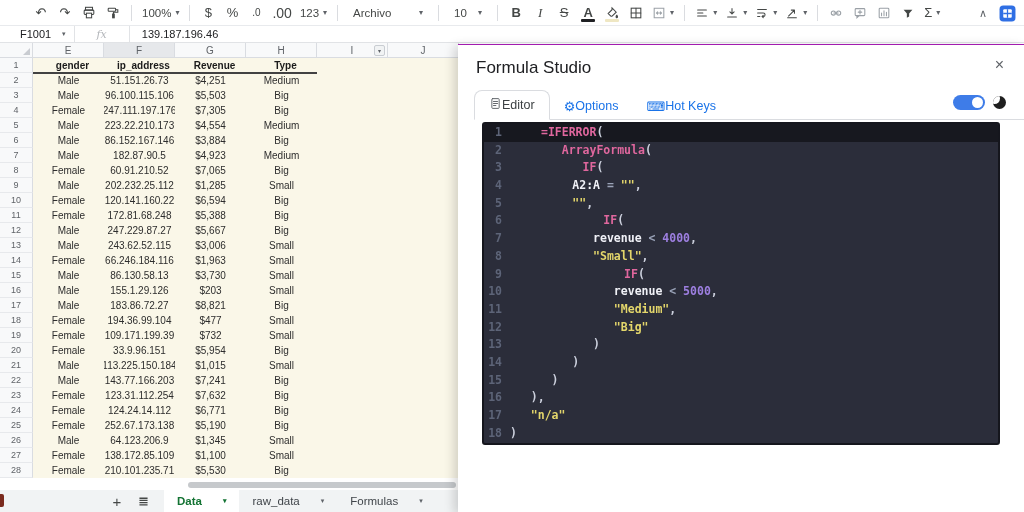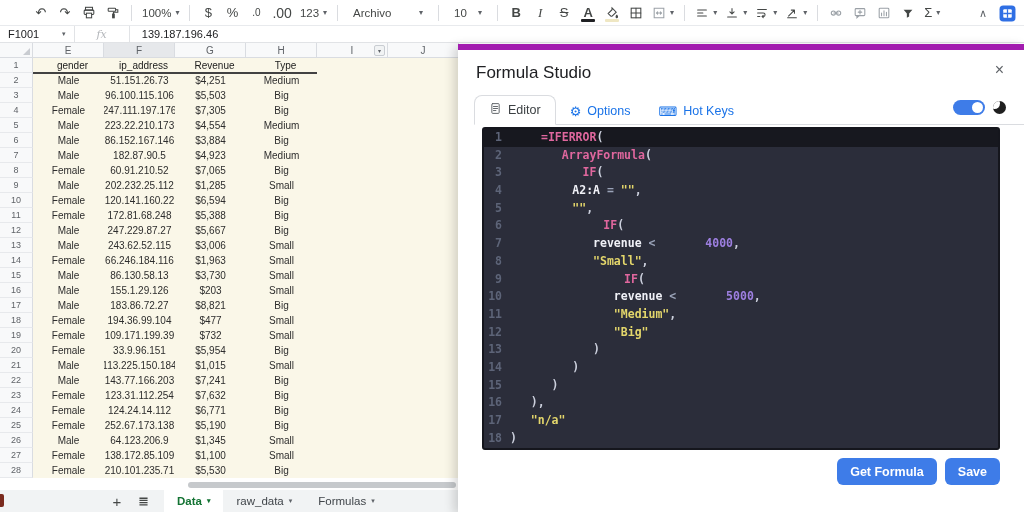--- a/index.html
+++ b/index.html
@@ -31,21 +31,21 @@
   .tb-wide { width:86px; justify-content:space-between; padding:0 8px; }
   .tb-semiwide { width:44px; justify-content:space-between; padding:0 8px; }
   .tb-right { position:absolute; right:8px; top:0; height:26px; display:flex; align-items:center; gap:12px; }
   .collapse-glyph { font-size:11px; color:#5f6368; cursor:pointer; }
   .app-icon { width:17px; height:17px; cursor:pointer; }
   
   .fbar {
     position:absolute; top:26px; left:0; width:1024px; height:17px;
     display:flex; align-items:center; background:#fff; border-bottom:1px solid #e1e3e6; z-index:4;
   }
-  .name-box { width:62px; padding-left:8px; font-size:11px; color:#202124; cursor:text; }
+  .name-box { width:62px; padding-left:20px; font-size:11px; color:#202124; cursor:text; }
   .name-caret { font-size:7px; color:#5f6368; margin-right:8px; cursor:pointer; }
   .fbar-div { width:1px; height:17px; background:#e1e3e6; }
   .fx { font-family:"DejaVu Serif", serif; font-style:italic; font-size:11px; color:#b3b6ba; padding:0 22px; }
   .fbar-value { font-size:11px; color:#202124; padding-left:12px; flex:1; cursor:text; }
   
   .sheet { position:absolute; top:43px; left:0; width:460px; height:437px; background:#fff; }
   .col-headers { position:absolute; top:0; left:0; height:15px; display:flex; }
   .corner-box { width:33px; height:15px; background:#f8f9fa; border-right:1px solid #d9dce1; border-bottom:1px solid #d9dce1; position:relative; cursor:pointer; }
   .corner-box:after { content:""; position:absolute; right:2px; bottom:2px; border-left:7px solid transparent; border-bottom:7px solid #c9ccd1; }
   .col-h {
@@ -60,44 +60,44 @@
   }
   .row-nums { position:absolute; top:15px; left:0; width:33px; }
   .row-n {
     height:15px; background:#f8f9fa; border-right:1px solid #d9dce1; border-bottom:1px solid #e7e9ec;
     display:flex; align-items:center; justify-content:center; font-size:9px; color:#5f6368; cursor:pointer;
   }
   .grid-bg { position:absolute; left:33px; top:15px; width:427px; height:420px; background:#faf7e8; }
   .tbl { position:absolute; left:33px; top:15px; }
   .trow { display:flex; height:15px; }
   .tcell { width:71px; height:15px; display:flex; align-items:center; justify-content:center; font-size:10px; color:#2d2d2d; cursor:cell; white-space:nowrap; overflow:hidden; }
-  .trow.thead .tcell { font-weight:normal; color:#1b1b1b;padding-left:8px; }
+  .trow.thead .tcell { font-weight:bold; color:#1b1b1b;padding-left:8px; }
   .thead-border { position:absolute; left:33px; top:29px; width:284px; height:2px; background:#424242; }
   
   .hscroll { position:absolute; top:480px; left:0; width:460px; height:10px; background:#fff; }
   .hthumb { position:absolute; left:188px; top:2px; width:268px; height:6px; border-radius:3px; background:#c6c9cc; cursor:grab; }
   
   .bottombar { position:absolute; top:490px; left:0; width:460px; height:22px; background:#f1f3f4; display:flex; align-items:stretch; z-index:3; }
   .edge-mark { position:absolute; left:0; top:4px; width:4px; height:13px; background:#7a2a1d; border-radius:0 2px 2px 0; }
   .bb-btn { width:26px; display:flex; align-items:center; justify-content:center; color:#444746; cursor:pointer; font-size:15px; }
   .bb-btn svg { width:13px; height:13px; }
-  .sheet-tab { display:flex; align-items:center; gap:5px; padding:0 13px; font-size:11.5px; color:#40454a; cursor:pointer; }
+  .sheet-tab { display:flex; align-items:center; gap:21px; padding:0 13px; font-size:11.5px; color:#40454a; cursor:pointer; }
   .sheet-tab .st-caret { font-size:7px; color:#5f6368; }
   .sheet-tab.active { background:#fff; color:#137333; font-weight:bold; }
   .sheet-tab.active .st-caret { color:#137333; }
   
   .panel {
     position:absolute; left:458px; top:44px; width:566px; height:468px; background:#fff;
-    border-top:6px solid #a21caf; box-shadow:-4px 2px 10px rgba(0,0,0,.16); z-index:10;
+    border-top:1px solid #a21caf; box-shadow:-4px 2px 10px rgba(0,0,0,.16); z-index:10;
   }
   .panel-title { position:absolute; left:18px; top:13px; font-size:17px; color:#202124; }
   .panel-close { position:absolute; right:20px; top:12px; font-size:16px; color:#5f6368; cursor:pointer; line-height:1; }
   .ptabs { position:absolute; left:16px; right:0; top:46px; height:29px; border-bottom:1px solid #dadce0; display:flex; align-items:flex-end; }
   .ptab {
-    display:flex; align-items:center; gap:6px; padding:6px 14px 7px; font-size:12.5px; color:#1a73e8;
+    display:flex; align-items:center; gap:0; padding:6px 14px 7px; font-size:12.5px; color:#1a73e8;
     cursor:pointer; border-radius:8px 8px 0 0; margin-bottom:-1px; position:relative;
   }
   .ptab .ticon { font-size:13px; line-height:1; }
   .ptab svg { width:13px; height:13px; }
   .ptab.active { background:#fff; border:1px solid #dadce0; border-bottom:1px solid #fff; color:#3c4043; }
   .ptab.active svg { color:#5f6368; }
   .theme-ctl { position:absolute; right:18px; top:50px; display:flex; align-items:center; gap:8px; }
   .toggle { width:32px; height:15px; border-radius:8px; background:#3e7ce8; position:relative; cursor:pointer; }
   .toggle .knob { position:absolute; right:2px; top:2px; width:11px; height:11px; border-radius:50%; background:#fff; }
   .moon { width:13px; height:13px; border-radius:50%; background:#1f1f1f; position:relative; overflow:hidden; cursor:pointer; }
@@ -108,21 +108,21 @@
     background:#2b2d3a; border:2px solid #15161d; border-radius:3px; overflow:hidden;
     font-family:"DejaVu Sans Mono", monospace; font-weight:bold; font-size:11.5px; cursor:text;
   }
   .cline { display:flex; height:17.7px; line-height:17.7px; }
   .cline.hl { background:#17181f; }
   .gut { width:26px; flex:none; text-align:right; padding-right:8px; color:#5d6478; font-weight:bold; }
   .ccontent { white-space:pre; }
   .tk-kw { color:#e0679e;margin-left:31px; }
   .tk-id { color:#f0f1f7; }
   .tk-op { color:#9aa3b8; }
-  .tk-num { color:#9d7fe0;margin-left:43px; }
+  .tk-num { color:#9d7fe0; }
   .tk-str { color:#e3d66b; }
   .tk-p { color:#ccd0dd; }
   
   .pfooter { position:absolute; right:24px; top:408px; display:flex; gap:8px; }
   .pbtn {
     background:#3e7ce8; color:#fff; border:none; border-radius:6px; height:27px; padding:0 13px;
     font-size:12.5px; font-weight:bold; font-family:"Liberation Sans",sans-serif; cursor:pointer;
   }
 </style>
 </head>
@@ -642,19 +642,15 @@
         </div>
         <div class="cline">
           <span class="gut">17</span>
           <span class="ccontent">   <span class="tk-str">"n/a"</span></span>
         </div>
         <div class="cline">
           <span class="gut">18</span>
           <span class="ccontent"><span class="tk-p">)</span></span>
         </div>
       </div>
-    <div class="pfooter">
-      <button class="pbtn">Get Formula</button>
-      <button class="pbtn">Save</button>
-    </div>
   </div>
 
 </div>
 
 </body></html>

